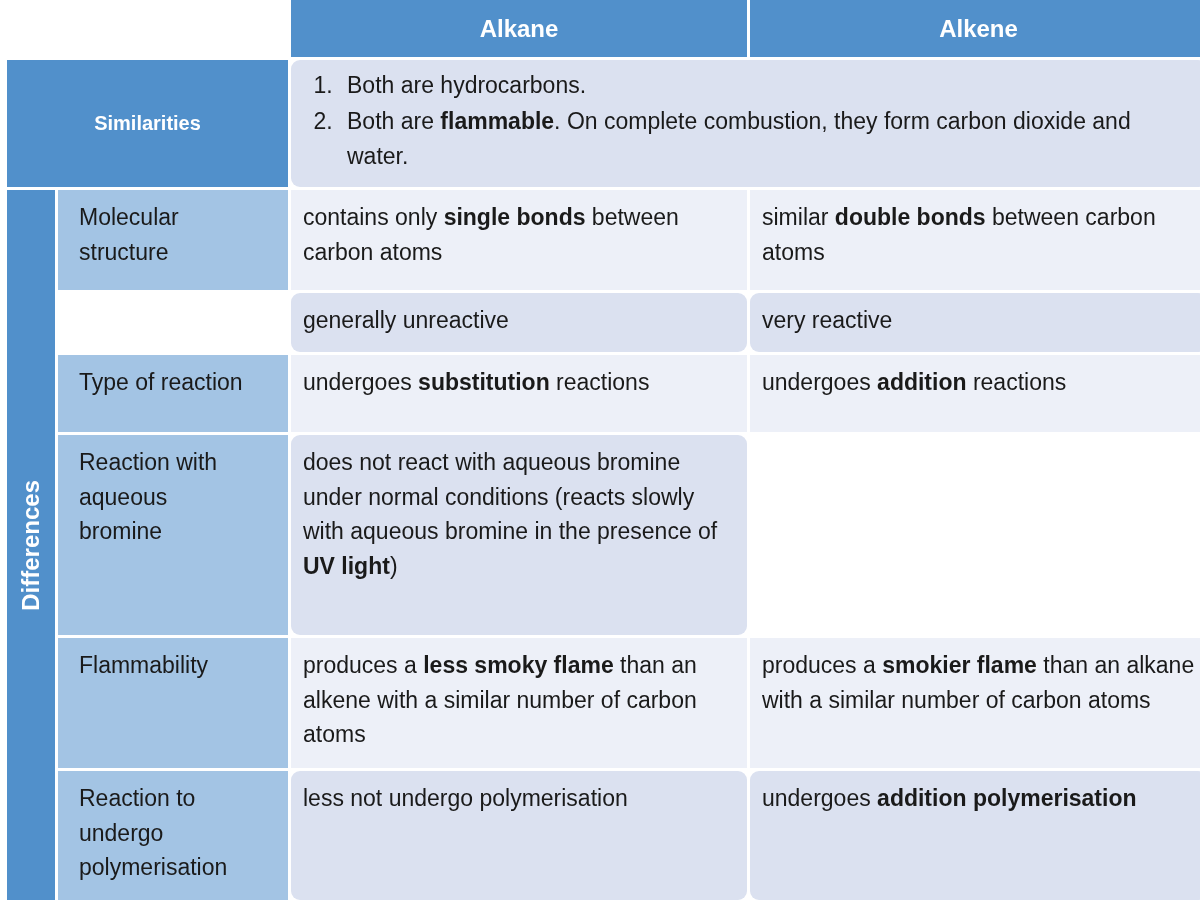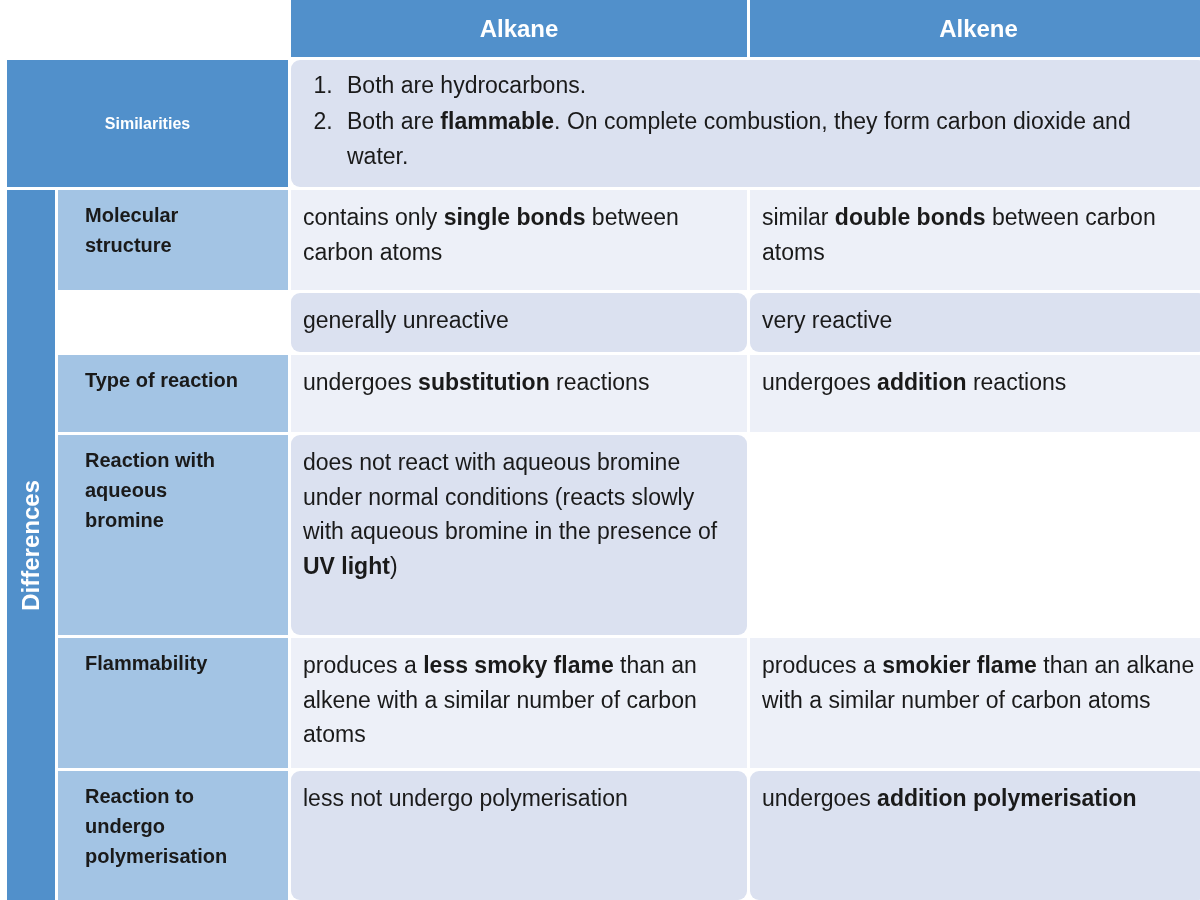--- a/index.html
+++ b/index.html
@@ -35,21 +35,21 @@
     color:var(--text_light);
     font-weight:700;font-size:24px;
     display:flex;align-items:center;justify-content:center;
   }
   .head-alkane{grid-area:1/3/2/4;}
   .head-alkene{grid-area:1/4/2/5;}
   .sim-label{
     grid-area:2/1/3/3;
     background:var(--header_blue);
     color:var(--text_light);
-    font-weight:700;font-size:16px;
+    font-weight:700;font-size:20px;
     display:flex;align-items:center;justify-content:center;
   }
   .sim-body{
     grid-area:2/3/3/5;
     font-size:23px;line-height:1.55;
     padding:8px 18px 8px 0;
   }
   .sim-body ol{margin:0;padding:0 0 0 48px;}
   .sim-body li{padding-left:8px;}
   .diff-strip{
@@ -59,22 +59,22 @@
   }
   .vert{
     writing-mode:vertical-rl;
     transform:rotate(180deg);
     color:var(--text_light);
     font-weight:700;font-size:24px;
     white-space:nowrap;
   }
   .feature{
     background:var(--label_blue);
-    font-weight:700;font-size:20px;line-height:1.5;
-    padding:10px 40px 8px 27px;
+    font-weight:400;font-size:23px;line-height:1.5;
+    padding:10px 40px 8px 21px;
   }
   .body-cell{
     font-size:23px;line-height:1.5;
     padding:10px 12px 8px 12px;
   }
   .light{background:var(--row_light);}
   .dark{background:var(--row_dark);border-radius:9px;}
   .b{font-weight:700;}
   .c2{grid-column:2;} .c3{grid-column:3;} .c4{grid-column:4;}
   .gr3{grid-row:3;} .gr4{grid-row:4;} .gr5{grid-row:5;}

